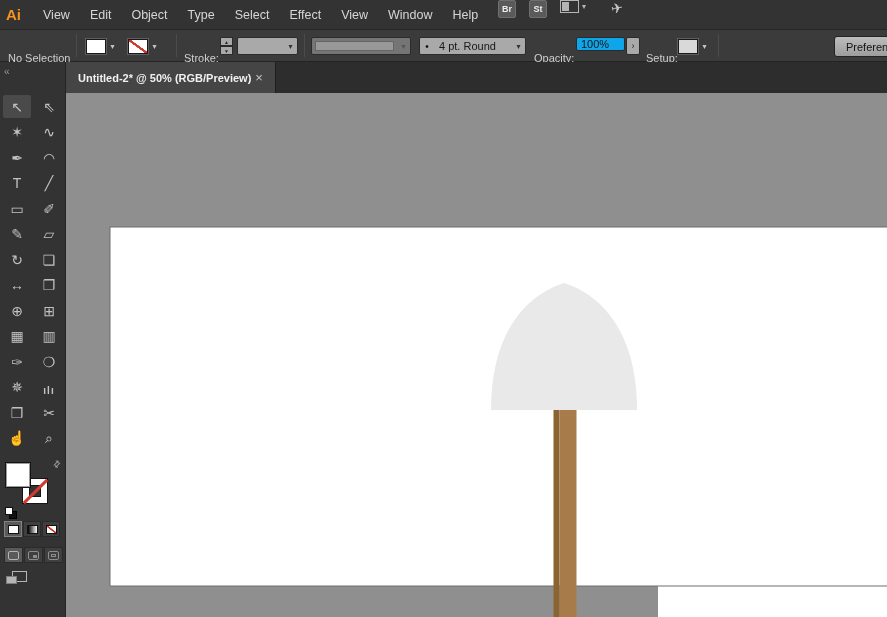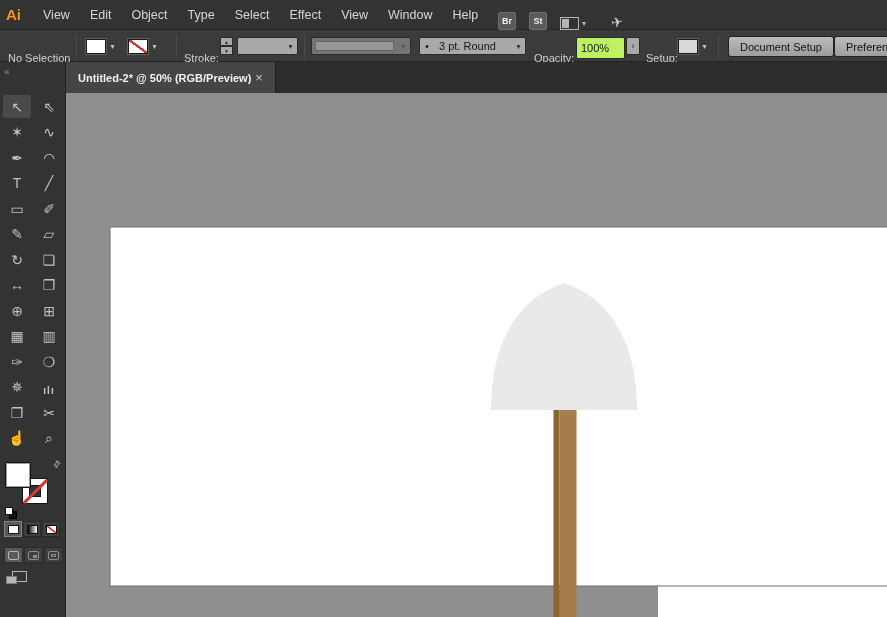--- a/index.html
+++ b/index.html
@@ -13,21 +13,21 @@
 
   
   .menubar {
     position:absolute; top:0; left:0; right:0; height:30px;
     background:var(--menubar-bg,#333);
     border-bottom:1px solid #262626;
     display:flex; align-items:center;
   }
   .app-logo { color:var(--logo,#f7941e); font-weight:bold; font-size:15px; margin:0 12px 0 6px; }
   .menu-item { padding:0 10px; font-size:12.5px; color:var(--ui-text,#d6d6d6); height:30px; line-height:30px; }
-  .appbar-right { position:absolute; left:456px; top:0; height:30px; display:flex; align-items:flex-end; gap:13px;padding-left:42px; }
+  .appbar-right { position:absolute; left:456px; top:0; height:30px; display:flex; align-items:flex-start; gap:13px;padding-left:42px; }
   .badge {
     width:18px; height:18px; background:#5a5a5a; border:1px solid #6f6f6f; border-radius:2px;
     color:#eee; font-size:9px; font-weight:bold; display:flex; align-items:center; justify-content:center;
   }
   .arrange-wrap { display:flex; align-items:center; gap:3px; }
   .arrange-icon { width:19px; height:13px; border:1px solid #b5b5b5; position:relative; }
   .arrange-icon span { position:absolute; left:1px; top:1px; bottom:1px; width:7px; background:#b5b5b5; }
   .mini-caret { color:#b5b5b5; font-size:8px; }
   .rocket { color:#c9c9c9; font-size:14px; transform:rotate(-10deg); display:inline-block; margin-left:12px; }
 
@@ -59,21 +59,21 @@
     display:flex; align-items:center; color:#181818; font-size:11px;
   }
   .combo .val { flex:1; padding-left:5px; white-space:nowrap; overflow:hidden; }
   .combo .caret { color:#333; }
   .combo.disabled { background:#757575; }
   .combo.disabled .caret { color:#555; }
   .profile-preview { flex:1; height:10px; margin:0 3px; background:#989898; border:1px solid #666; }
   .dot { width:14px; text-align:center; color:#111; font-size:10px; }
 
   .field {
-    position:absolute; top:7px; height:22px; background:#bef264; border:1px solid #2b2b2b; border-radius:2px;
+    position:absolute; top:7px; height:14px; background:#0ea5e9; border:1px solid #2b2b2b; border-radius:2px;
     color:#161616; font-size:11px; padding:0 4px; font-family:"Liberation Sans",sans-serif; width:49px;
   }
   .flyout-btn {
     position:absolute; top:7px; width:14px; height:18px; background:#a9a9a9; border:1px solid #2b2b2b; border-radius:2px;
     color:#222; font-size:9px; display:flex; align-items:center; justify-content:center;
   }
   .ui-btn {
     position:absolute; top:6px; height:21px; padding:0 11px;
     background:linear-gradient(#bcbcbc,#9d9d9d); border:1px solid #242424; border-radius:3px;
     color:#141414; font-size:11px; display:flex; align-items:center; white-space:nowrap;
@@ -188,38 +188,37 @@
   </div>
 
   <div class="sep" style="left:304px"></div>
   <div class="combo disabled" style="left:311px; width:100px">
     <span class="profile-preview"></span>
     <span class="caret">▾</span>
   </div>
 
   <div class="combo" style="left:419px; width:107px">
     <span class="dot">•</span>
-    <span class="val">3 pt. Round</span>
+    <span class="val">4 pt. Round</span>
     <span class="caret">▾</span>
   </div>
 
   <span class="lbl link" style="left:534px">Opacity:</span>
   <input class="field" style="left: 576px;" value="100%">
   <div class="flyout-btn" style="left:626px">
     <span>›</span>
   </div>
 
   <span class="lbl link" style="left:646px">Setup:</span>
   <div class="swgroup" style="left:678px">
     <span class="swatch" style="background:#d9d9d9"></span>
     <span class="caret">▾</span>
   </div>
 
   <div class="sep" style="left:718px"></div>
-  <button class="ui-btn" style="left:728px">Document Setup</button>
   <button class="ui-btn" style="left:834px">Preferences</button>
 </div>
 
 <div class="tabstrip">
   <div class="doc-tab">
     <span class="title">Untitled-2* @ 50% (RGB/Preview)</span>
     <span class="close">×</span>
   </div>
 </div>
 

